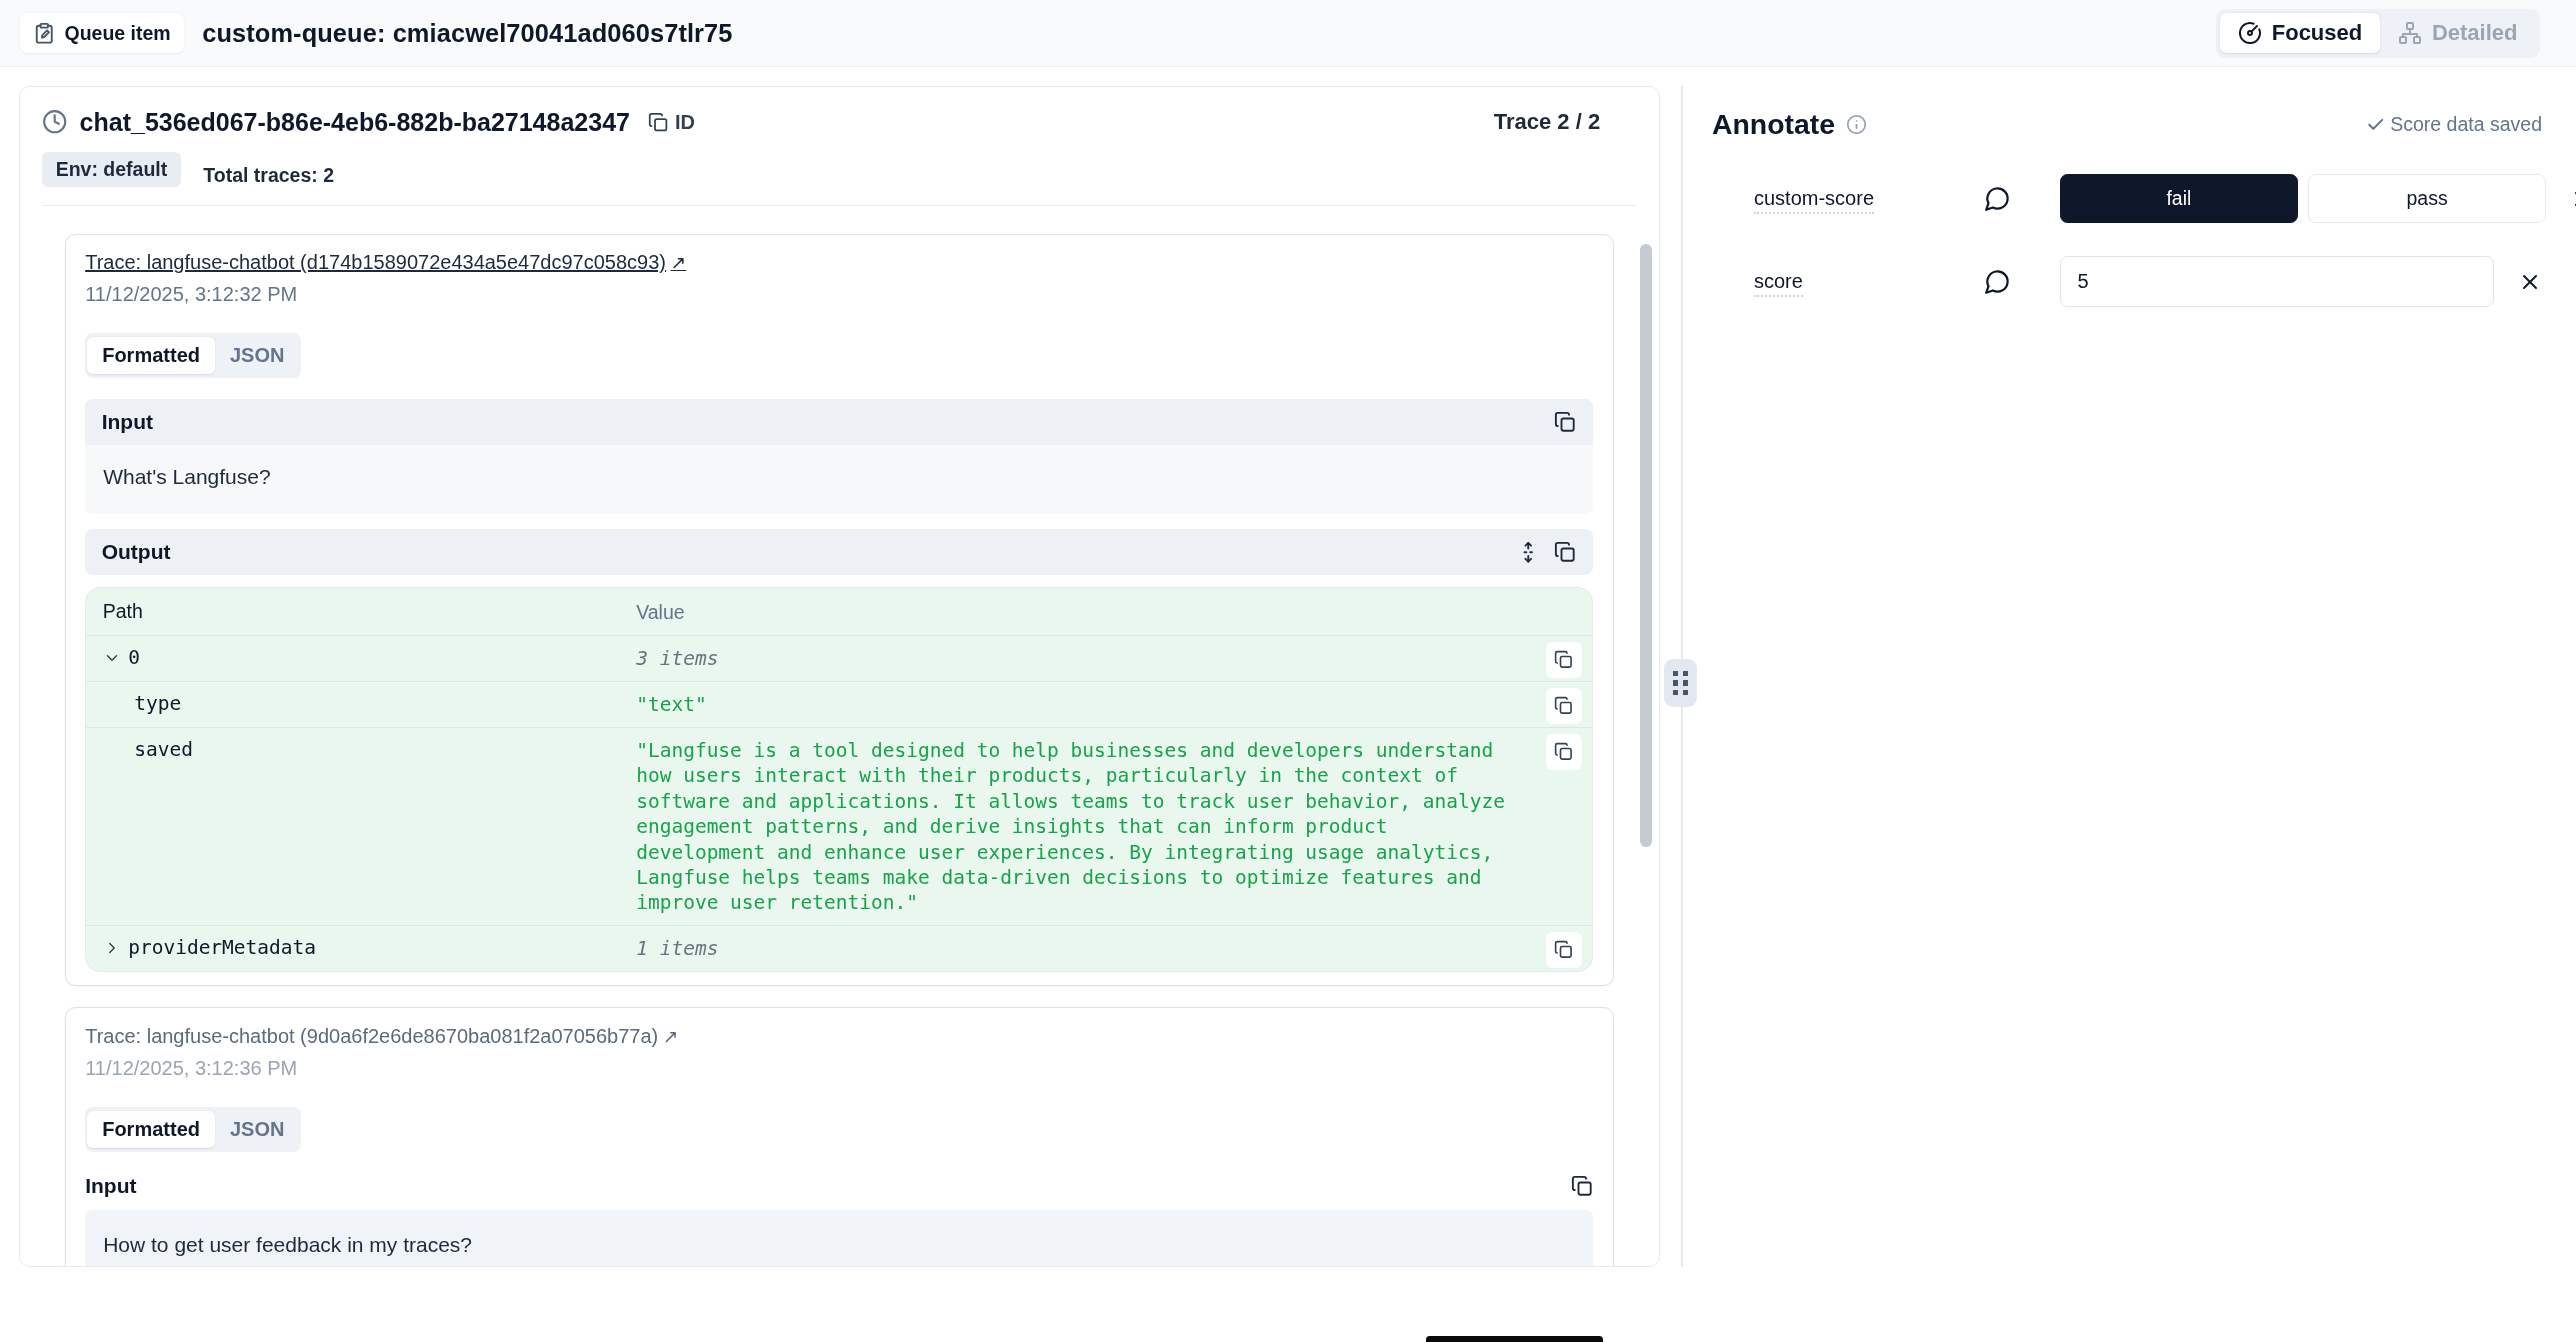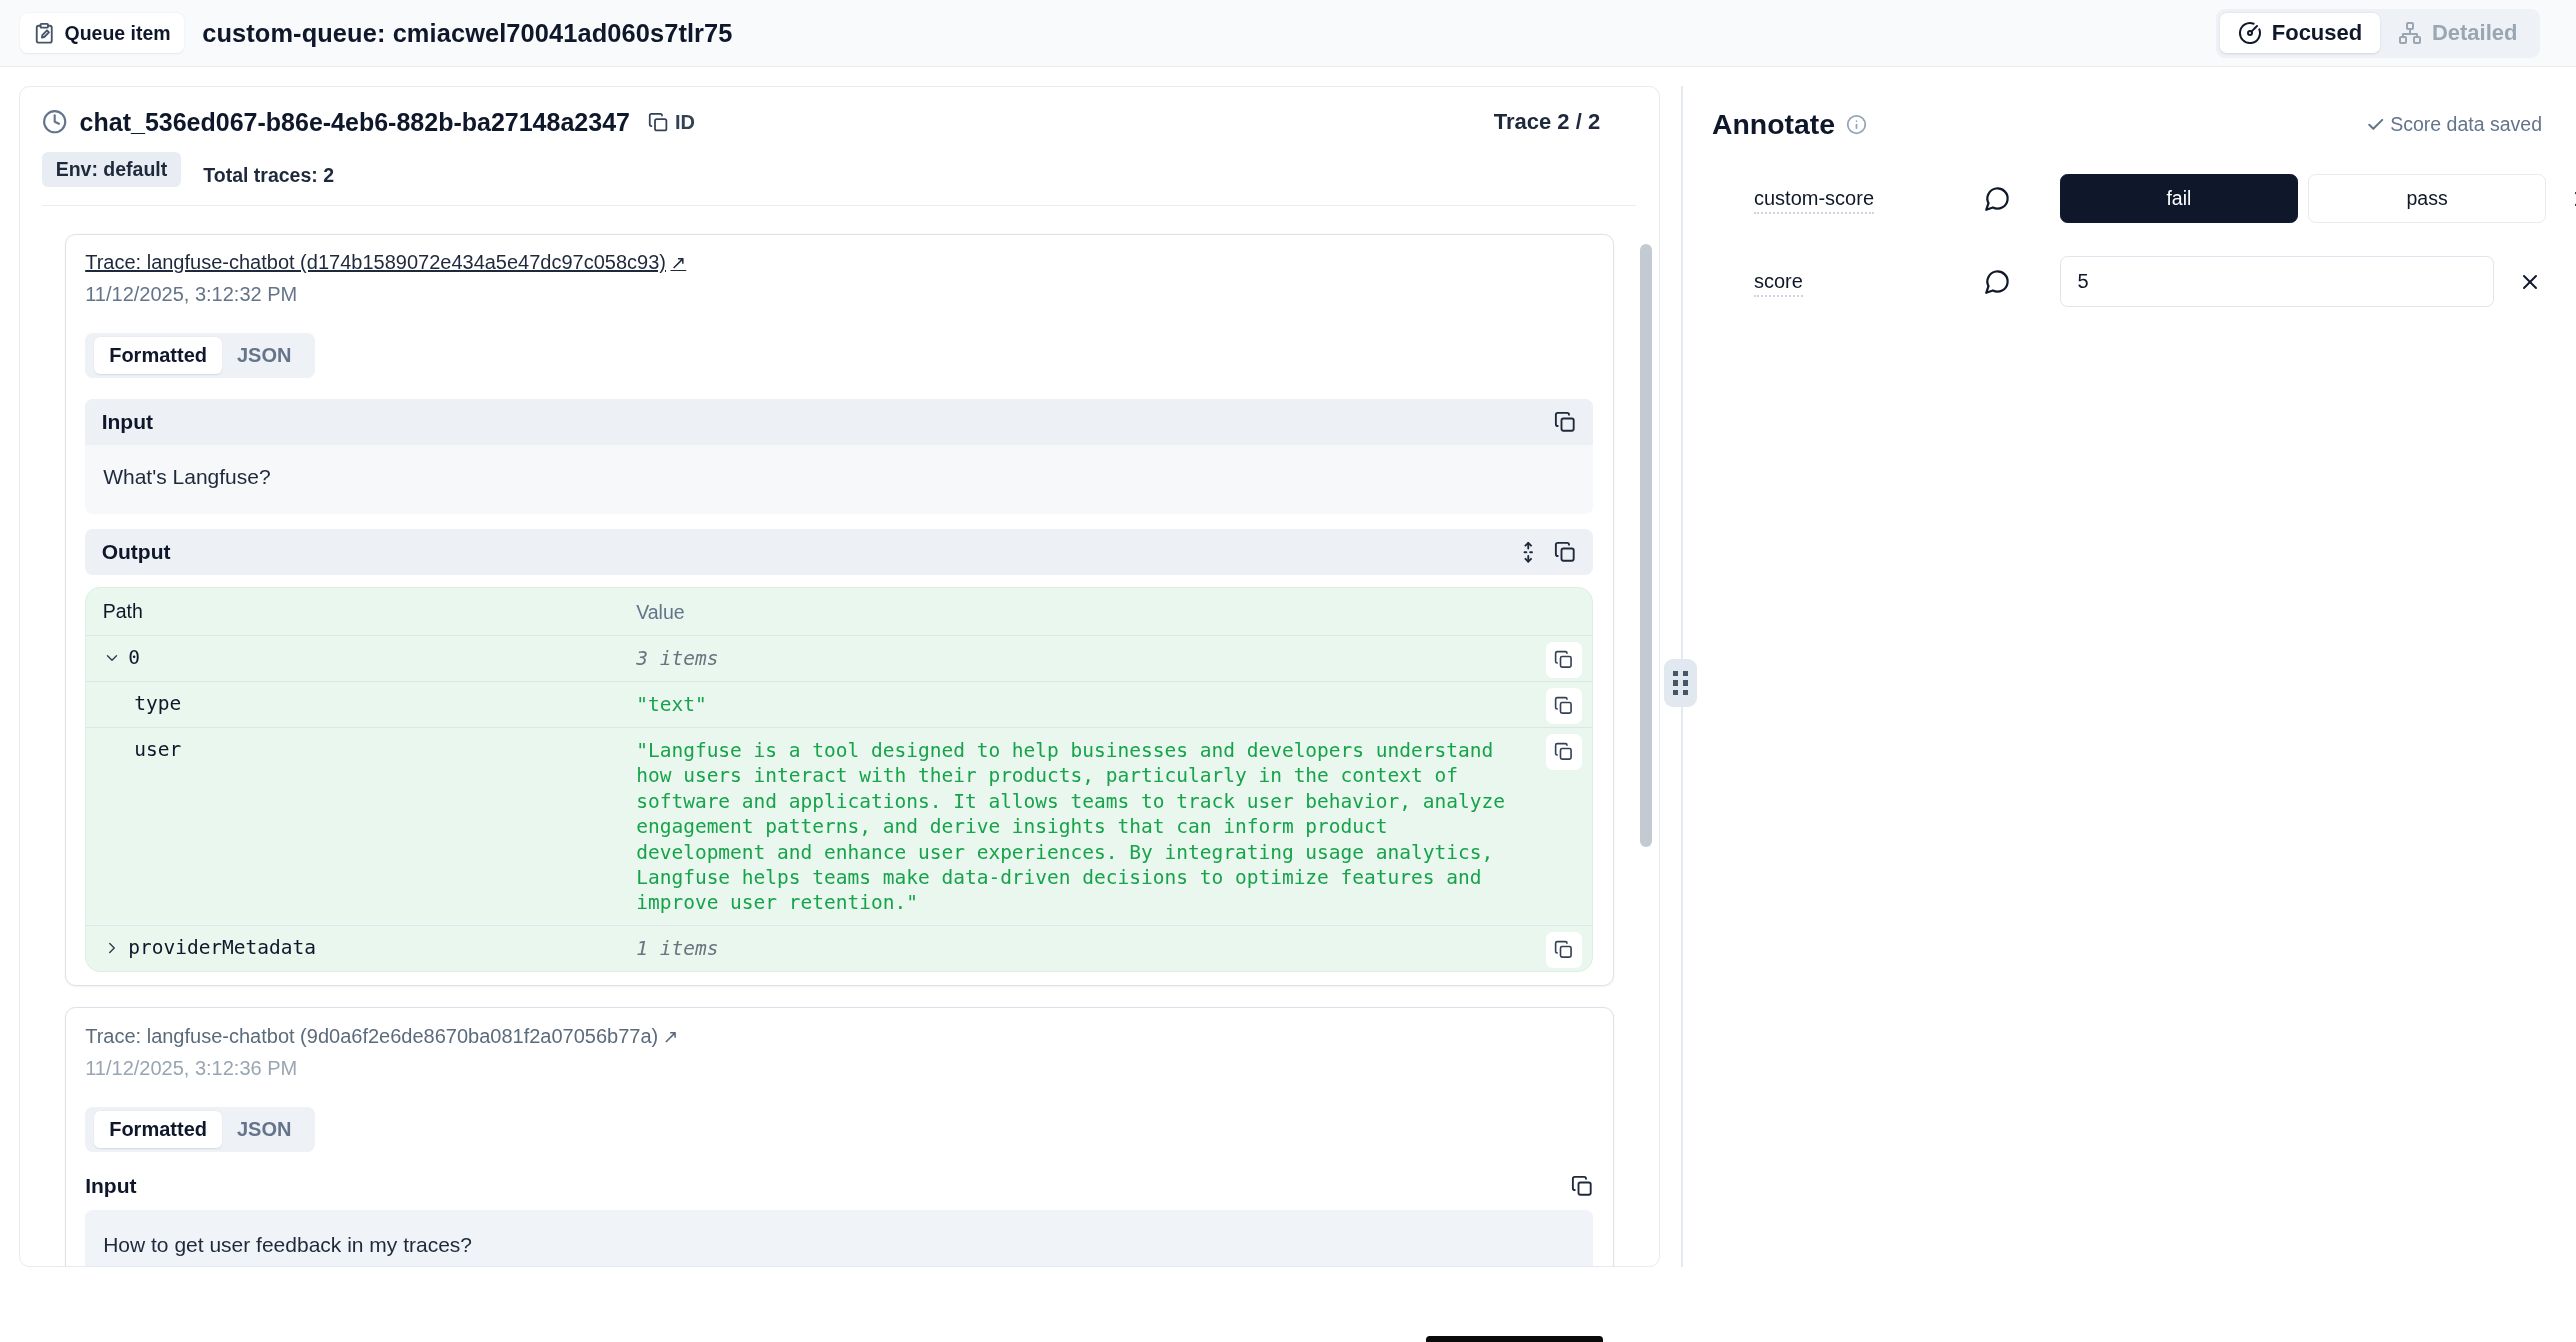--- a/index.html
+++ b/index.html
@@ -35,21 +35,21 @@
   .total-traces { font-size:19.5px; font-weight:bold; color:#1e293b; }
 
   
   .traces-scroll { position:relative; padding:28.4px 45px 0 45px; }
   .trace-card { border:1.5px solid #dbe2ea; border-radius:10.5px; padding:16.5px 19.5px 13.5px 19.5px; margin-bottom:21px; background:#fff; box-shadow:0 0.7px 2.2px rgba(15,23,42,.05); }
   .trace-link { font-size:20px; color:#1e293b; text-decoration:underline; display:inline-flex; align-items:center; gap:4.5px; }
   .trace-link.muted { color:#5b6b7c; text-decoration:none; }
   .ext { font-family:"DejaVu Sans", sans-serif; font-size:18.7px; }
   .trace-ts { margin-top:9px; font-size:20px; color:#64748b; }
   .trace-ts.muted { color:#99a5b2; }
-  .fmt-tabs { display:inline-flex; margin-top:27px; background:#eef1f5; border-radius:7.5px; padding:9px; height:45px; align-items:center; }
+  .fmt-tabs { display:inline-flex; margin-top:27px; background:#eef1f5; border-radius:7.5px; padding:2px; height:45px; align-items:center; }
   .fmt-tab { padding:0 15px; height:37px; display:flex; align-items:center; font-size:20px; font-weight:600; color:#64748b; border-radius:6px; }
   .fmt-tab.active { background:#fff; color:#0f172a; box-shadow:0 0.7px 1.5px rgba(15,23,42,.10); }
 
   .io-block { margin-top:21px; border-radius:7.5px; overflow:hidden; }
   .io-head { background:#edf1f6; height:46px; display:flex; align-items:center; padding:0 16.5px; font-size:21px; font-weight:bold; color:#0f172a; }
   .io-head .hicons { margin-left:auto; display:flex; gap:15px; color:#1e293b; }
   .io-body { background:#f6f8fa; padding:19.5px 18px 25.4px 18px; font-size:21px; color:#1e293b; }
   .io-label-plain { margin-top:22.5px; font-size:21px; font-weight:bold; color:#0f172a; display:flex; align-items:center; }
   .io-label-plain .hicons { margin-left:auto; display:flex; gap:15px; color:#1e293b; }
   .io-gray-box { margin-top:12px; background:#f0f3f7; border-radius:7.5px; padding:22.5px 18px 30px 18px; font-size:21px; color:#1e293b; }
@@ -243,21 +243,21 @@
               <div class="jt-val v-str">"text"</div>
               <span class="copy-chip">
                 <svg width="19.5" height="19.5" viewBox="0 0 24 24" fill="none" stroke="#334155" stroke-width="2" stroke-linecap="round" stroke-linejoin="round">
                     <rect x="8" y="8" width="13" height="13" rx="2"></rect>
                     <path d="M4 16c-1.1 0-2-.9-2-2V4c0-1.1.9-2 2-2h10c1.1 0 2 .9 2 2"></path>
                   </svg>
               </span>
             </div>
             <div class="jt-row">
               <div class="jt-path indent">
-                  <span>user</span>
+                  <span>saved</span>
                 </div>
               <div class="jt-val v-str">"Langfuse is a tool designed to help businesses and developers understand how users interact with their products, particularly in the context of software and applications. It allows teams to track user behavior, analyze engagement patterns, and derive insights that can inform product development and enhance user experiences. By integrating usage analytics, Langfuse helps teams make data-driven decisions to optimize features and improve user retention."</div>
               <span class="copy-chip">
                 <svg width="19.5" height="19.5" viewBox="0 0 24 24" fill="none" stroke="#334155" stroke-width="2" stroke-linecap="round" stroke-linejoin="round">
                     <rect x="8" y="8" width="13" height="13" rx="2"></rect>
                     <path d="M4 16c-1.1 0-2-.9-2-2V4c0-1.1.9-2 2-2h10c1.1 0 2 .9 2 2"></path>
                   </svg>
               </span>
             </div>
             <div class="jt-row">

